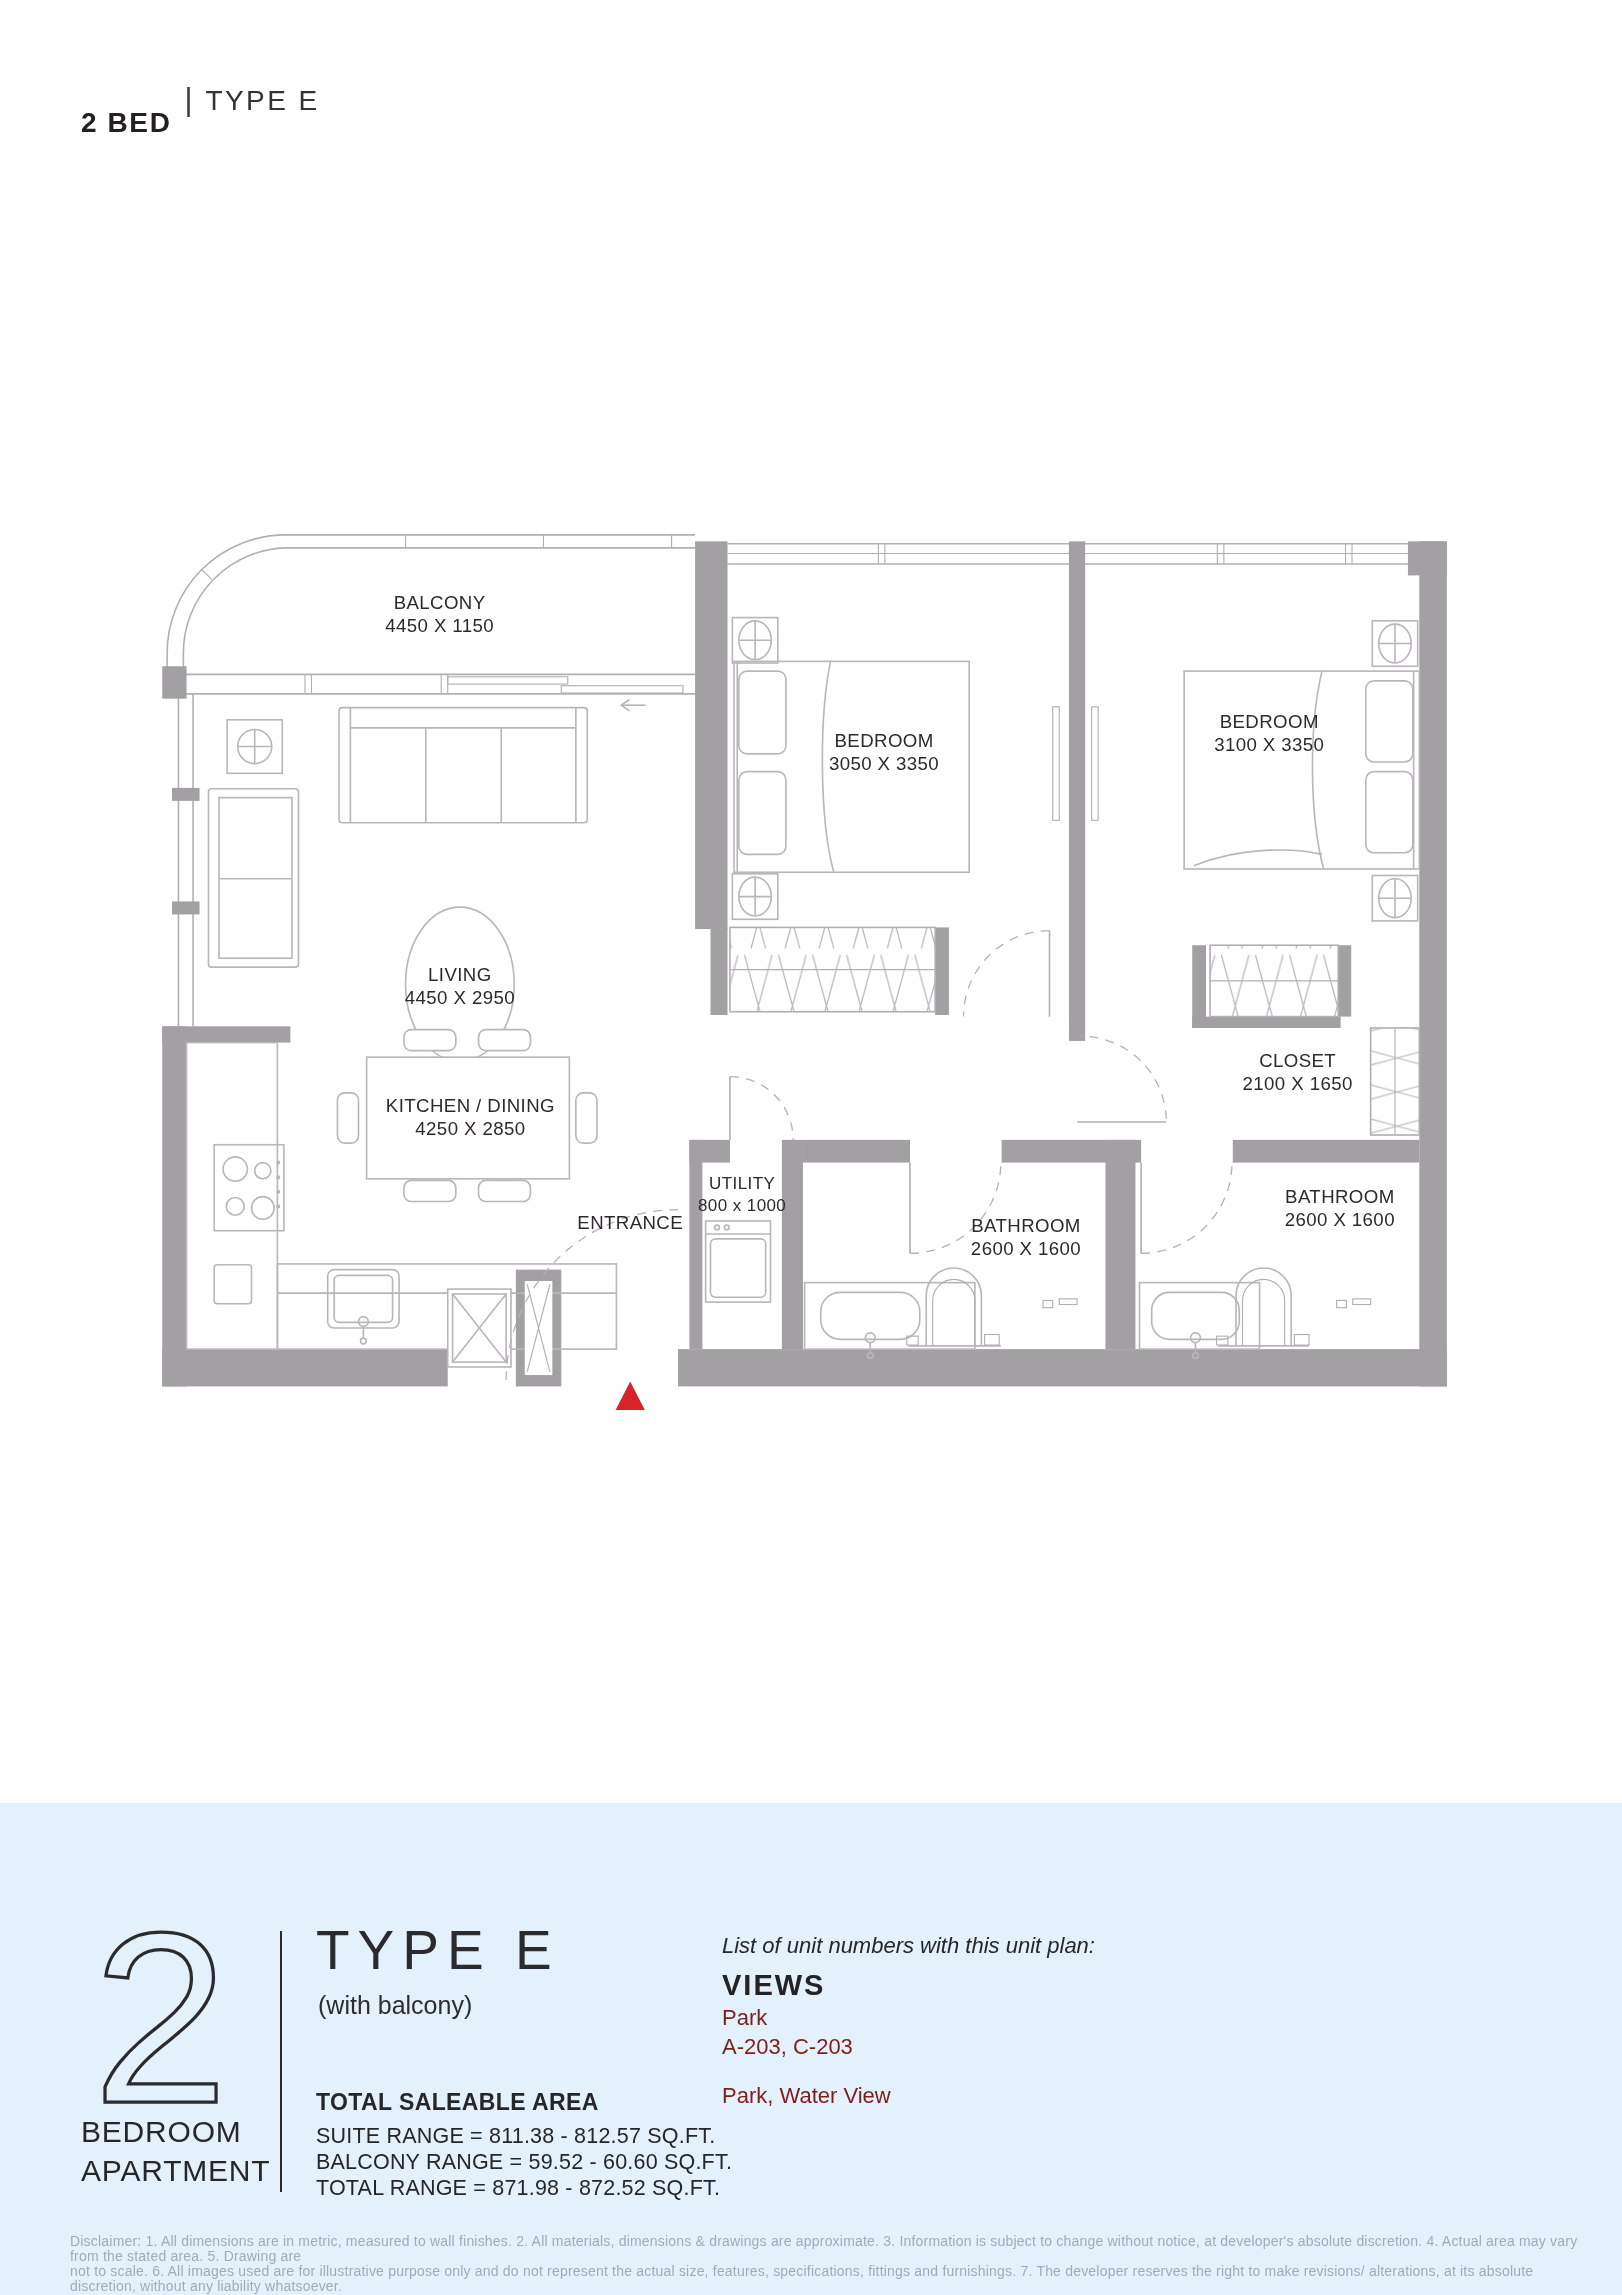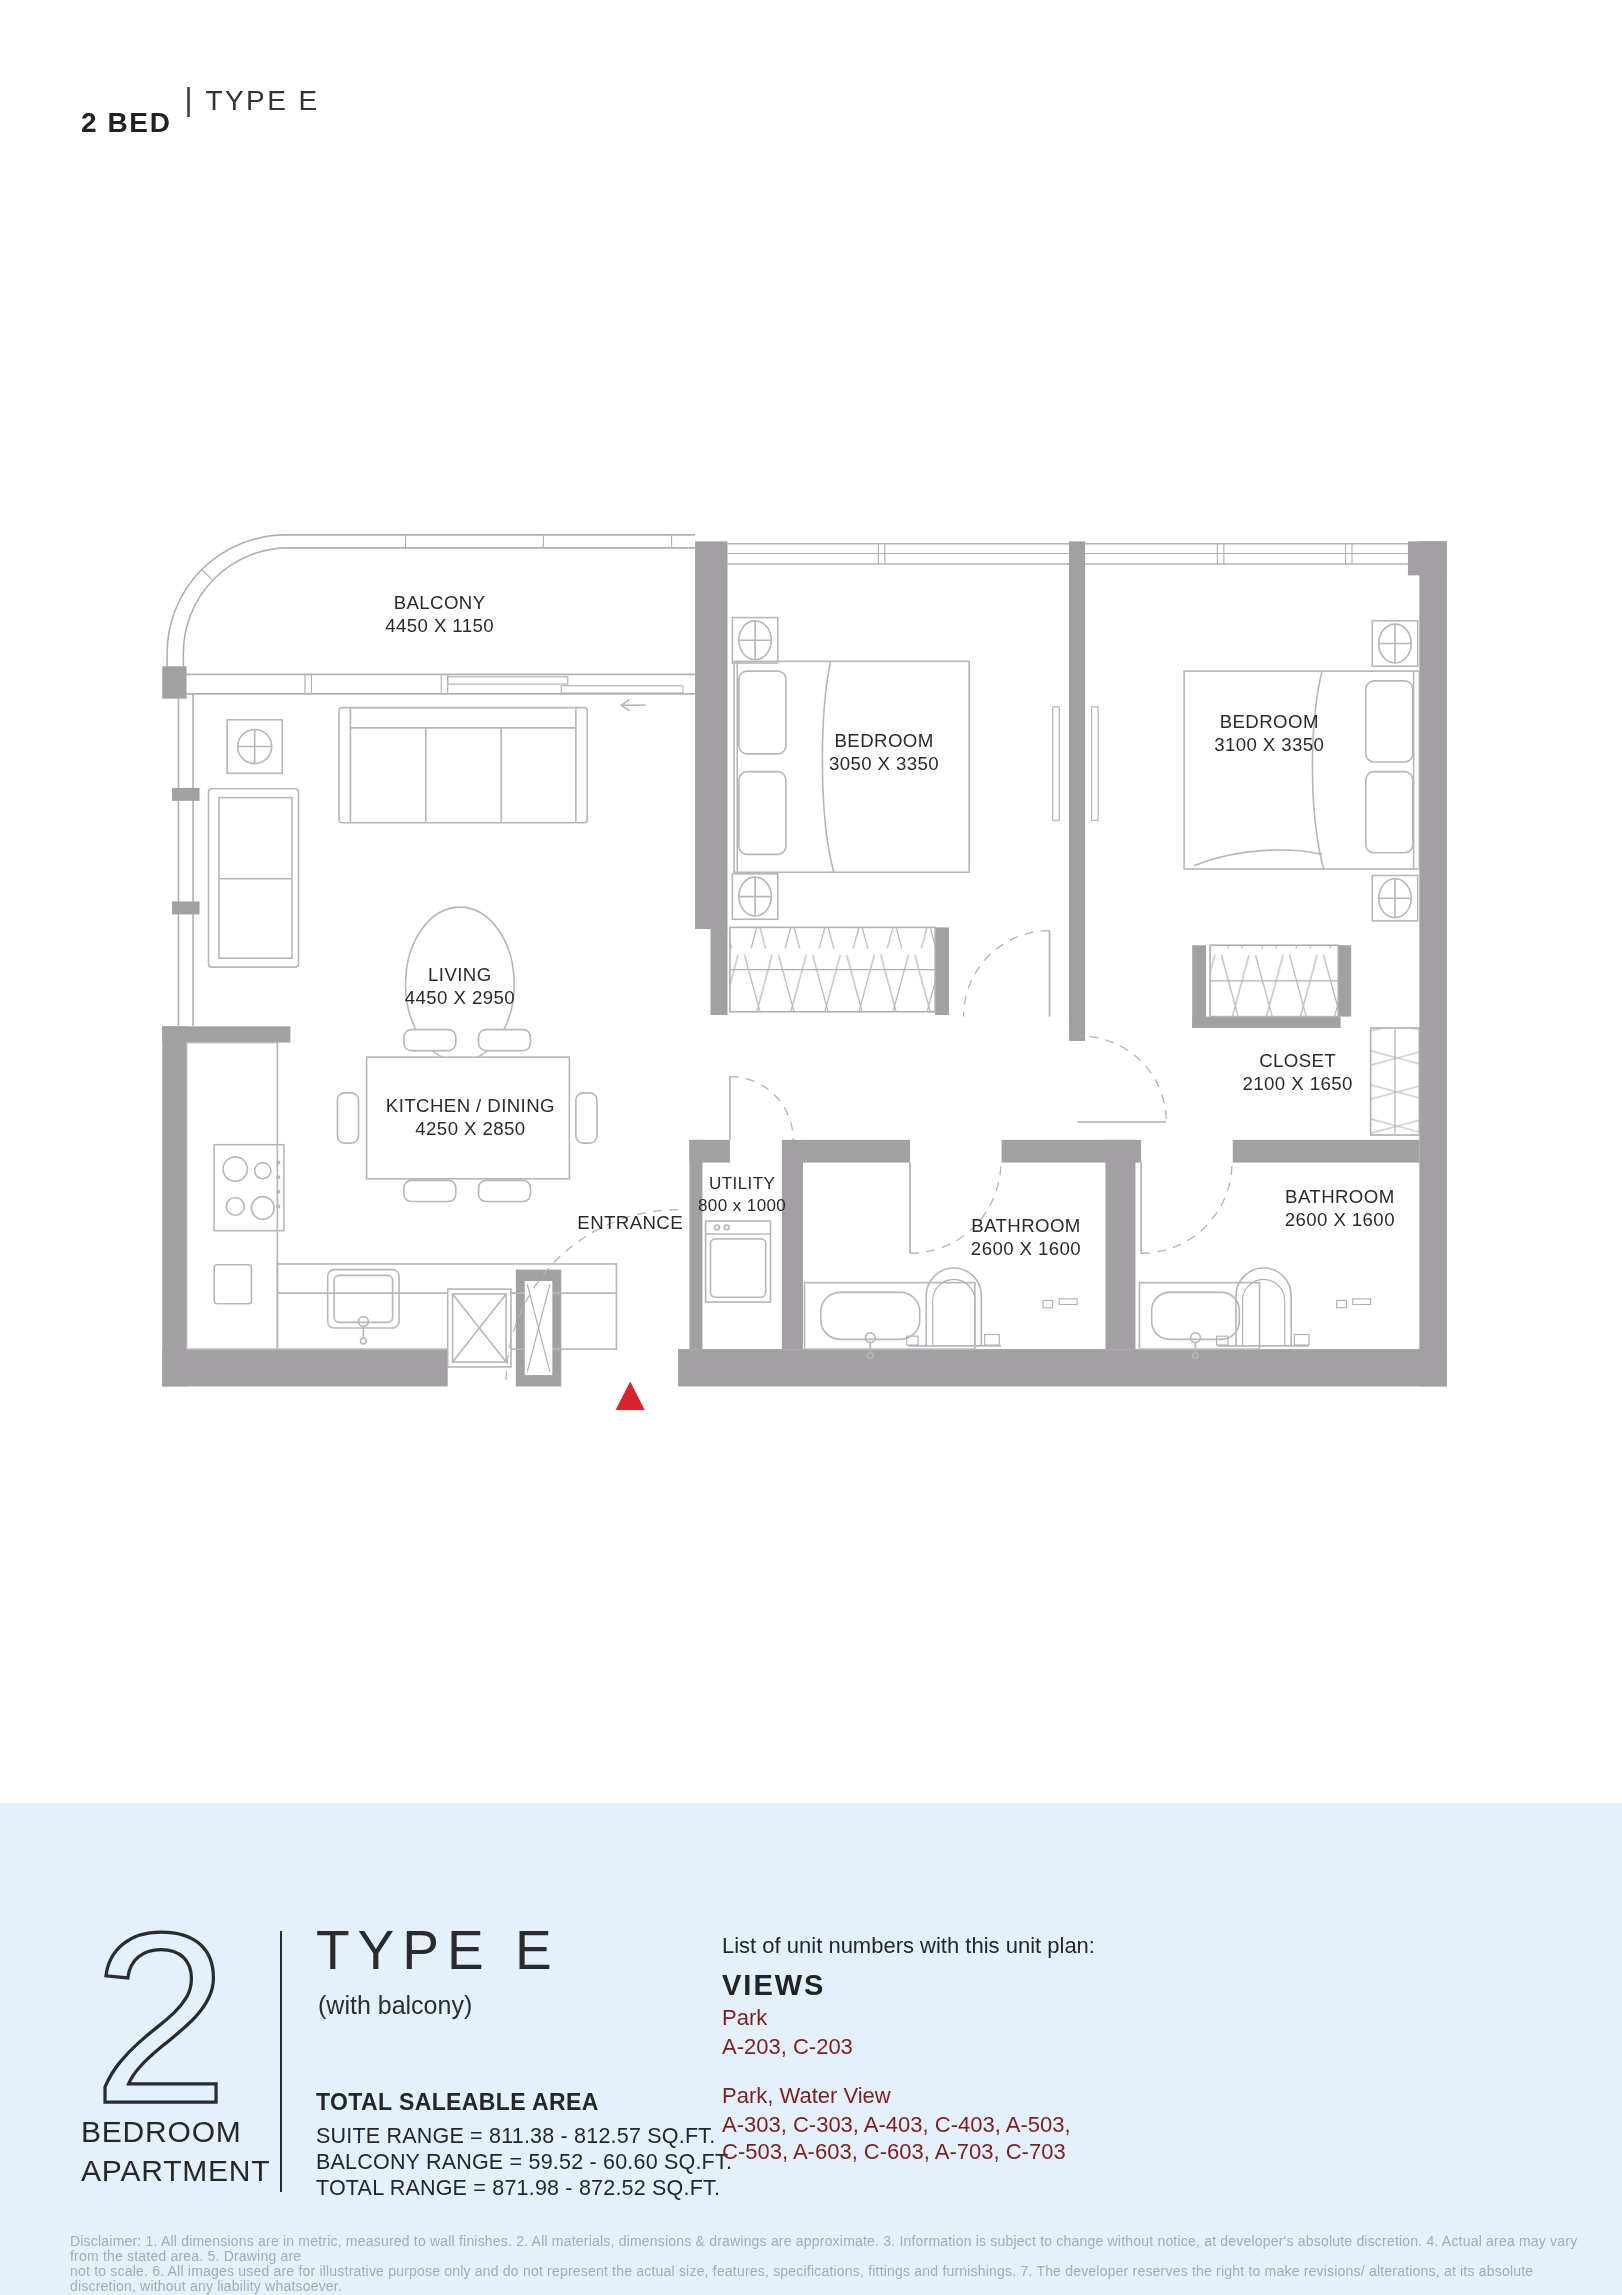--- a/index.html
+++ b/index.html
@@ -30,21 +30,21 @@
   .num2{position:absolute;left:63px;top:78px;}
   .caption{position:absolute;left:81px;width:162px;font-size:30px;color:#27272a;
            letter-spacing:0.8px;font-weight:400;}
   .cap1{top:312px;} .cap2{top:351px;}
   .vline{position:absolute;left:280px;top:128px;width:1.6px;height:261px;background:#2b2b2e;}
   .typeE{position:absolute;left:316px;top:115px;font-size:55px;letter-spacing:8px;
          color:#2a2b2e;font-weight:400;}
   .subE{position:absolute;left:318px;top:188px;font-size:25px;color:#2c2d30;font-weight:400;}
   .areaH{position:absolute;left:316px;top:286px;font-size:23px;font-weight:700;color:#25262a;letter-spacing:0.4px;}
   .areaL{position:absolute;left:316px;top:320px;font-size:21.5px;color:#25262a;line-height:26px;letter-spacing:0.2px;}
-  .unitsI{position:absolute;left:722px;top:130px;font-size:22px;color:#25262a;}
+  .unitsI{position:absolute;left:722px;top:130px;font-size:22px;font-style:italic;color:#25262a;}
   .viewsH{position:absolute;left:722px;top:166px;font-size:29px;font-weight:700;letter-spacing:2px;color:#222327;}
   .vg{position:absolute;left:722px;font-size:22px;color:#7f1d1d;line-height:27px;}
   .vg1v{top:201px;} .vg1u{top:230px;} .vg2v{top:279px;} .vg2u{top:308px;}
   .disc{position:absolute;left:70px;top:431px;width:1509px;font-size:14px;line-height:15px;
         color:#9fadb6;letter-spacing:0.2px;}
 </style>
 </head>
 <body>
 
 <div class="hdr">
@@ -357,23 +357,19 @@
     <div>SUITE RANGE = 811.38 - 812.57 SQ.FT.</div>
     <div>BALCONY RANGE = 59.52 - 60.60 SQ.FT.</div>
     <div>TOTAL RANGE = 871.98 - 872.52 SQ.FT.</div>
   </div>
 
   <div class="unitsI">List of unit numbers with this unit plan:</div>
   <div class="viewsH">VIEWS</div>
   <div class="vg vg1v">Park</div>
   <div class="vg vg1u">A-203, C-203</div>
   <div class="vg vg2v">Park, Water View</div>
-  <div class="vg vg2u">
-    <div>A-303, C-303, A-403, C-403, A-503,</div>
-    <div>C-503, A-603, C-603, A-703, C-703</div>
-  </div>
 
   <div class="disc">
     <div>Disclaimer: 1. All dimensions are in metric, measured to wall finishes. 2. All materials, dimensions &amp; drawings are approximate. 3. Information is subject to change without notice, at developer's absolute discretion. 4. Actual area may vary from the stated area. 5. Drawing are</div>
     <div>not to scale. 6. All images used are for illustrative purpose only and do not represent the actual size, features, specifications, fittings and furnishings. 7. The developer reserves the right to make revisions/ alterations, at its absolute discretion, without any liability whatsoever.</div>
   </div>
 </div>
 
 
 </body></html>

